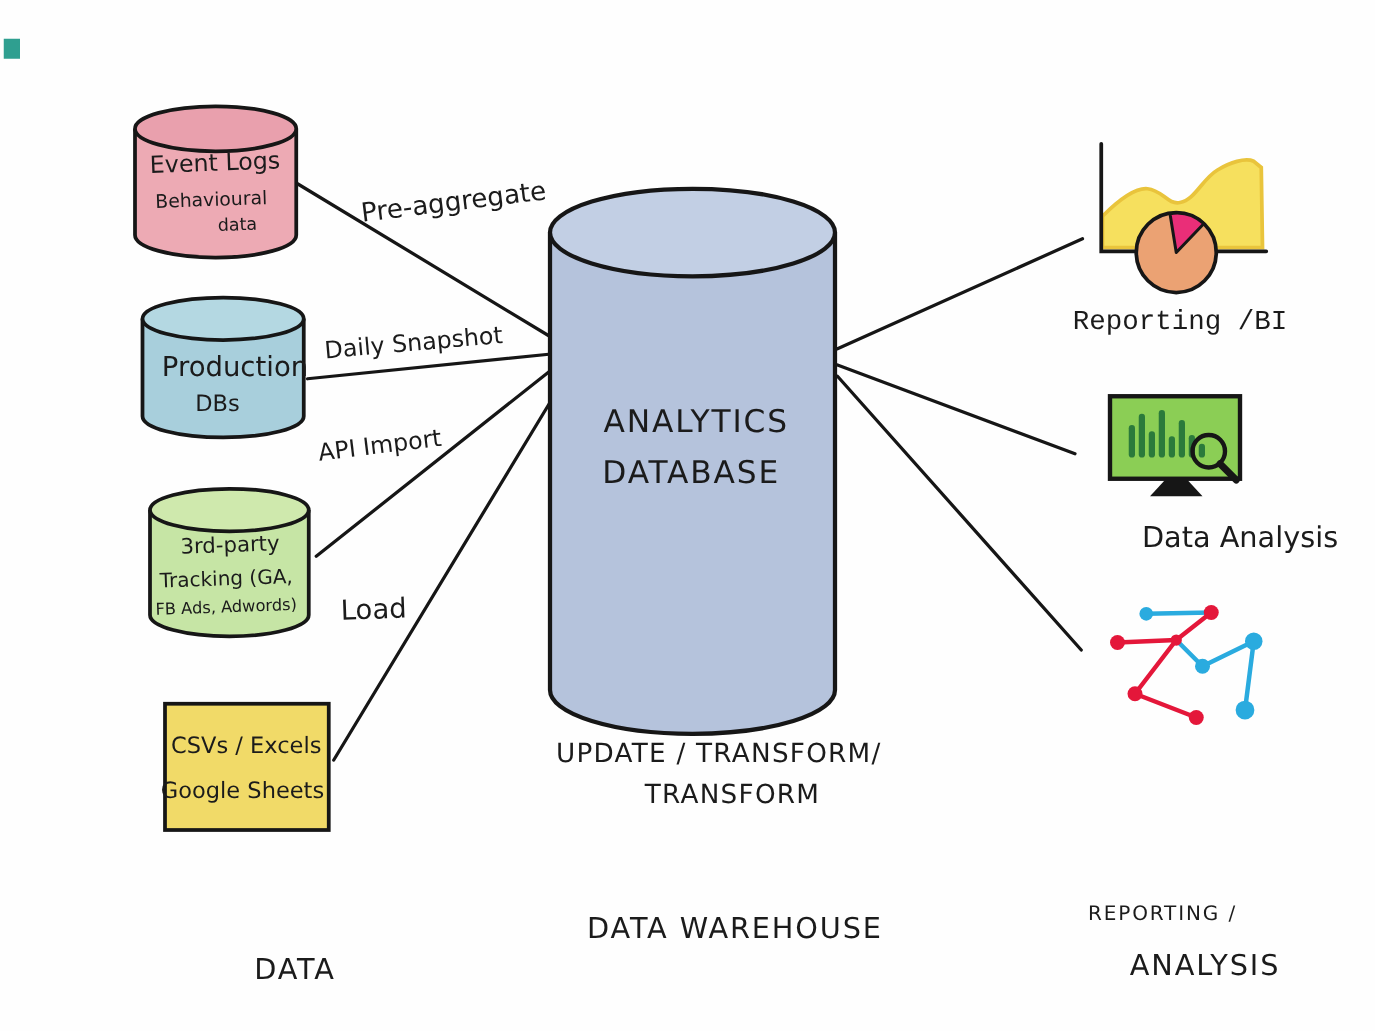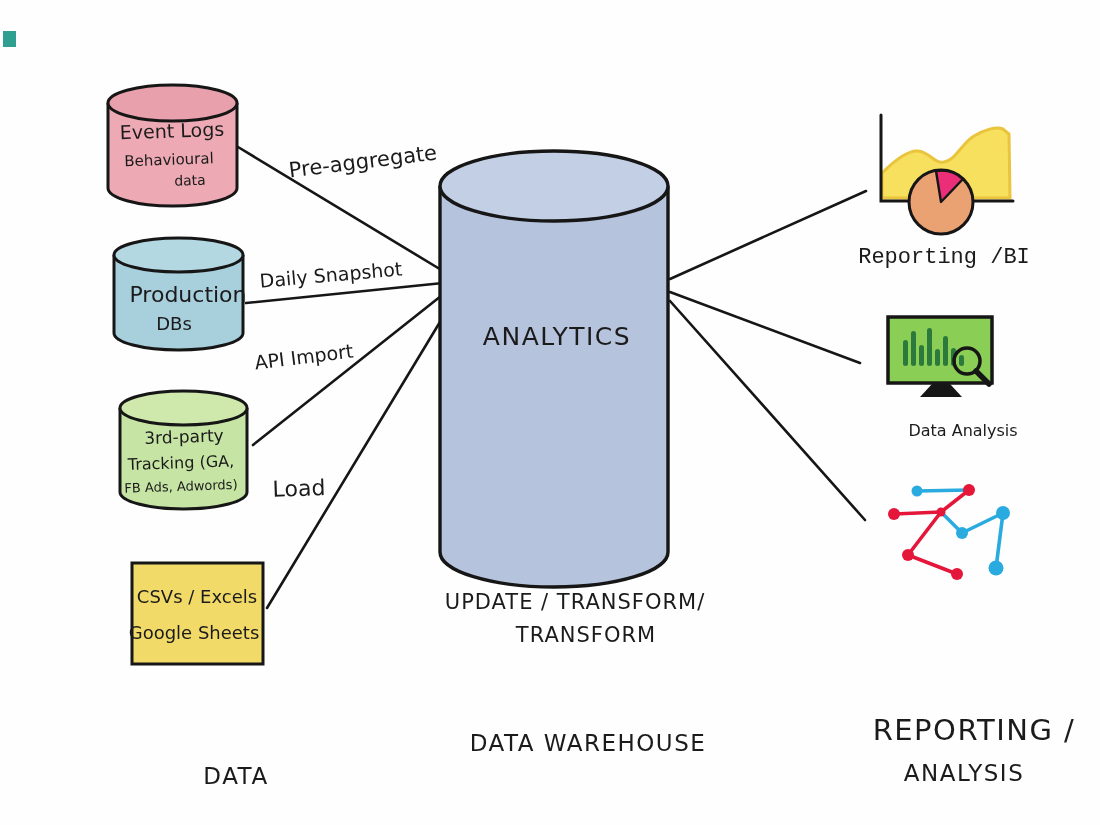--- a/index.html
+++ b/index.html
@@ -128,24 +128,25 @@
 
   <div class="lbl hand" style="left:197px;top:597px;font-size:18px;">CSVs / Excels</div>
   <div class="lbl hand" style="left:194px;top:633px;font-size:18px;">Google Sheets</div>
 
   <div class="lbl hand r-7" style="left:363px;top:162px;font-size:21px;">Pre-aggregate</div>
   <div class="lbl hand r-5" style="left:331px;top:275px;font-size:19px;">Daily Snapshot</div>
   <div class="lbl hand r-7" style="left:304px;top:357px;font-size:19px;">API Import</div>
   <div class="lbl hand r-2" style="left:299px;top:489px;font-size:22px;">Load</div>
 
   <div class="lbl hand caps" style="left:557px;top:337px;font-size:25px;">ANALYTICS</div>
+  <div class="lbl hand caps" style="left:553px;top:378px;font-size:25px;">DATABASE</div>
   <div class="lbl hand" style="left:575px;top:603px;font-size:21px;letter-spacing:1px;">UPDATE / TRANSFORM/</div>
   <div class="lbl hand" style="left:586px;top:636px;font-size:21px;letter-spacing:1px;">TRANSFORM</div>
 
   <div class="lbl hand" style="left:944px;top:258px;font-size:22px;font-family:Liberation Mono, monospace;">Reporting /BI</div>
-  <div class="lbl hand" style="left:963px;top:431px;font-size:16px;">Data Analysis</div>
+  <div class="lbl hand" style="left:992px;top:431px;font-size:23px;">Data Analysis</div>
 
   <div class="lbl hand caps" style="left:236px;top:777px;font-size:23px;">DATA</div>
   <div class="lbl hand caps" style="left:588px;top:744px;font-size:23px;">DATA WAREHOUSE</div>
-  <div class="lbl hand caps" style="left:930px;top:731px;font-size:29px;margin-left:44px;">REPORTING /</div>
+  <div class="lbl hand caps" style="left:930px;top:731px;font-size:16px;">REPORTING /</div>
   <div class="lbl hand caps" style="left:964px;top:774px;font-size:23px;">ANALYSIS</div>
 
 </div>
 
 </body></html>

